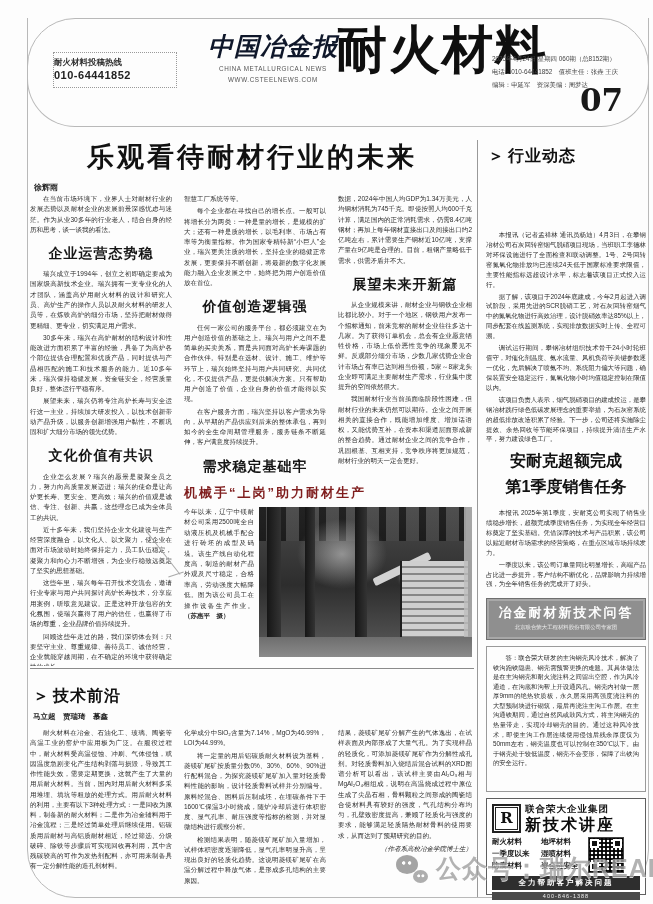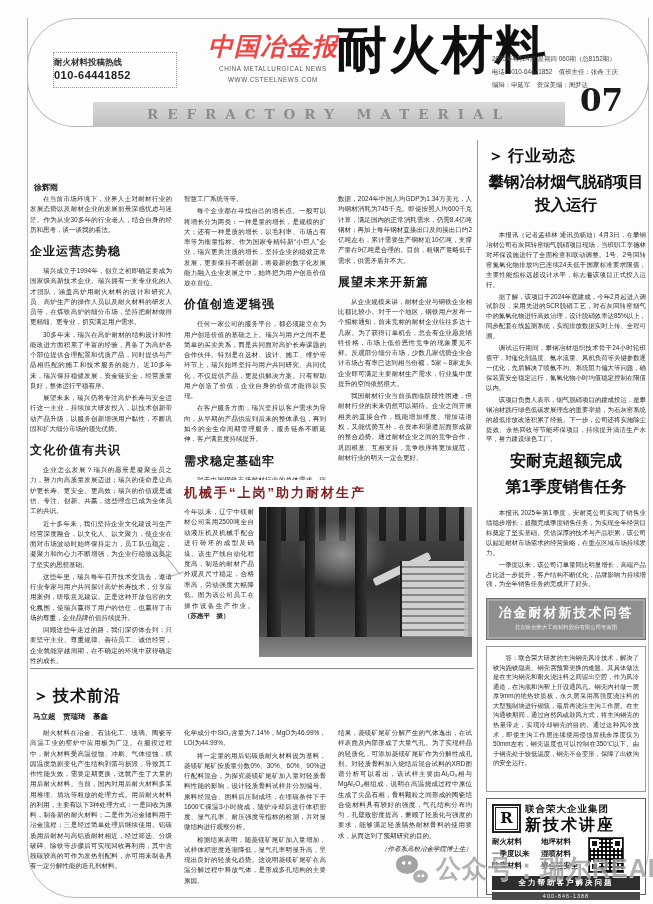--- a/index.html
+++ b/index.html
@@ -11,21 +11,21 @@
   .header-rule{position:absolute;left:27px;top:18px;right:4px;height:108px;
          border:1px solid #b9b9b9;border-top:none;
          border-radius:0 0 48px 48px;background:transparent;}
   
   .hotline{position:absolute;left:53px;top:52px;width:124px;height:36px;
            border:1px dotted #9a9a9a;padding-top:4px;box-sizing:border-box;}
   .hotline .l1{font-size:8.5px;font-weight:bold;color:#333;}
   .hotline .l2{font-size:11px;font-weight:800;color:#222;letter-spacing:.5px;}
   .mast-cn{position:absolute;left:207px;top:30px;width:132px;text-align:center;
            font-family:"DejaVu Serif",serif;font-style:italic;font-weight:900;
-           font-size:25px;color:#ef4444;letter-spacing:1px;}
+           font-size:25px;color:#0f172a;letter-spacing:1px;}
   .mast-en{position:absolute;left:200px;top:64px;width:146px;text-align:center;
            font-size:6.3px;color:#555;letter-spacing:.6px;line-height:1.7;}
   .sect-title{position:absolute;left:336px;top:22px;width:230px;
            font-size:51px;font-weight:900;color:#0f0f0f;letter-spacing:2px;
            font-family:"Liberation Sans",sans-serif;line-height:1.1;white-space:nowrap;}
   .issue{position:absolute;left:492px;top:52px;width:152px;font-size:6.4px;color:#444;
          line-height:2.05;}
   .banner{position:absolute;left:93px;top:102px;width:472px;height:25px;
           background:linear-gradient(180deg,#d8d8d8,#c0c0c0);
           text-align:center;line-height:25px;font-family:"DejaVu Serif",serif;
@@ -35,21 +35,21 @@
   
   .headline{position:absolute;left:30px;top:139px;width:444px;text-align:center;
             font-size:27px;font-weight:900;letter-spacing:3px;color:#111;}
   .byline{position:absolute;left:34px;top:182px;font-size:8px;font-weight:bold;color:#222;}
   .col{position:absolute;overflow:hidden;font-size:6.5px;line-height:1.58;color:#2b2b2b;}
   .col1{left:30px;top:194px;width:142px;height:472px;}
   .col2{left:184px;top:194px;width:142px;height:286px;}
   .col3{left:338px;top:194px;width:134px;height:286px;}
   .f-p{text-indent:2em;text-align:justify;margin:0 0 2px;}
   .f-c{text-align:justify;margin:0 0 2px;}
-  .f-h{font-weight:800;text-align:left;font-size:12px;letter-spacing:1px;
+  .f-h{font-weight:800;text-align:center;font-size:14px;letter-spacing:1px;
        margin:7px 0 5px;color:#161616;text-indent:0;}
   .f-i{font-style:italic;text-align:right;margin-top:3px;}
   
   .photo-block{position:absolute;left:184px;top:482px;width:288px;height:182px;}
   .photo-title{font-size:13px;font-weight:800;letter-spacing:2px;text-align:left;
                margin:2px 0 5px;color:#7f1d1d;}
   .photo-row{display:flex;gap:5px;}
   .photo-cap{width:70px;font-size:6.5px;line-height:1.6;text-align:justify;color:#2b2b2b;}
   .photo-cap .credit{font-weight:bold;}
   .photo-art{position:relative;width:213px;height:150px;overflow:hidden;
@@ -158,23 +158,23 @@
   <div class="mast-en">
     <div>CHINA METALLURGICAL NEWS</div>
     <div>WWW.CSTEELNEWS.COM</div>
   </div>
   <div class="sect-title">耐火材料</div>
   <div class="issue">
     <div>2025年4月24日 星期四 060期（总8152期）</div>
     <div>电话：010-64441852　值班主任：张垚 王庆</div>
     <div>编辑：申延军　资深美编：周梦达</div>
   </div>
-  <div class="banner">REFRACTORY MATERIAL</div>
   <div class="pageno">07</div>
 
+  <div class="headline">乐观看待耐材行业的未来</div>
   <div class="byline">徐辉雨</div>
   <div class="col col1">
       <div class="f-p">在当前市场环境下，业界人士对耐材行业的发展态势以及耐材企业的发展前景深感忧虑与迷茫。作为从业30多年的行业老人，结合自身的经历和思考，谈一谈我的看法。</div>
       <div class="f-h">企业运营态势稳</div>
       <div class="f-p">瑞兴成立于1994年，创立之初即确定要成为国家级高新技术企业。瑞兴拥有一支专业化的人才团队，涵盖高炉用耐火材料的设计和研究人员、高炉生产的操作人员以及耐火材料的研发人员等，在炼铁高炉的细分市场，坚持把耐材做得更精细、更专业，切实满足用户需求。</div>
       <div class="f-p">30多年来，瑞兴在高炉耐材的结构设计和性能改进方面积累了丰富的经验，具备了为高炉各个部位提供合理配置和优质产品，同时提供与产品相匹配的施工和技术服务的能力。近10多年来，瑞兴保持稳健发展，资金链安全，经营质量良好，整体运行平稳有序。</div>
       <div class="f-p">展望未来，瑞兴仍将专注高炉长寿与安全运行这一主业，持续加大研发投入，以技术创新带动产品升级，以服务创新增强用户黏性，不断巩固和扩大细分市场的领先优势。</div>
       <div class="f-h">文化价值有共识</div>
       <div class="f-p">企业怎么发展？瑞兴的愿景是凝聚全员之力，努力向高质量发展迈进；瑞兴的使命是让高炉更长寿、更安全、更高效；瑞兴的价值观是诚信、专注、创新、共赢，这些理念已成为全体员工的共识。</div>
       <div class="f-p">近十多年来，我们坚持企业文化建设与生产经营深度融合，以文化人、以文聚力，使企业在面对市场波动时始终保持定力，员工队伍稳定，凝聚力和向心力不断增强，为企业行稳致远奠定了坚实的思想基础。</div>
@@ -238,22 +238,20 @@
     </div>
   <div class="col bcol3">
       <div class="f-c">结果，菱镁矿尾矿分解产生的气体逸出，在试样表面及内部形成了大量气孔。为了实现样品的轻质化，可添加菱镁矿尾矿作为分解性成孔剂。对轻质骨料加入烧结后混合试料的XRD图谱分析可以看出，该试样主要由Al₂O₃相与MgAl₂O₄相组成，说明在高温烧成过程中原位生成了尖晶石相，骨料颗粒之间形成的陶瓷结合使材料具有较好的强度，气孔结构分布均匀，孔壁致密度提高，兼顾了轻质化与强度的要求，能够满足轻质隔热耐材骨料的使用要求，从而达到了预期研究的目的。</div>
       <div class="f-i">（作者系高校冶金学院博士生）</div>
     </div>
 
   <div class="vrule"></div>
   <div class="kicker rkicker">
     <span class="arr">＞</span><span>行业动态</span>
   </div>
-  <div class="rhead1">攀钢冶材烟气脱硝项目
-投入运行</div>
   <div class="rbody1">
       <div class="f-p">本报讯（记者孟祥林 通讯员杨迪）4月3日，在攀钢冶材公司石灰回转窑烟气脱硝项目现场，当班职工李德林对环保设施进行了全面检查和联动调整。1号、2号回转窑氮氧化物排放均已连续24天低于国家标准要求限值，主要性能指标远超设计水平，标志着该项目正式投入运行。</div>
       <div class="f-p">据了解，该项目于2024年底建成，今年2月起进入调试阶段，采用先进的SCR脱硝工艺，对石灰回转窑烟气中的氮氧化物进行高效治理，设计脱硝效率达85%以上，同步配套在线监测系统，实现排放数据实时上传、全程可溯。</div>
       <div class="f-p">调试运行期间，攀钢冶材组织技术骨干24小时轮班值守，对催化剂温度、氨水流量、风机负荷等关键参数逐一优化，先后解决了喷氨不均、系统阻力偏大等问题，确保装置安全稳定运行，氮氧化物小时均值稳定控制在限值以内。</div>
       <div class="f-p">该项目负责人表示，烟气脱硝项目的建成投运，是攀钢冶材践行绿色低碳发展理念的重要举措，为石灰窑系统的超低排放改造积累了经验。下一步，公司还将实施除尘提效、余热回收等节能环保项目，持续提升清洁生产水平，努力建设绿色工厂。</div>
     </div>
   <div class="rhead2">安耐克超额完成
 第1季度销售任务</div>
   <div class="rbody2">
       <div class="f-p">本报讯 2025年第1季度，安耐克公司实现了销售业绩稳步增长，超额完成季度销售任务，为实现全年经营目标奠定了坚实基础。凭借深厚的技术与产品积累，该公司以贴近耐材市场需求的经营策略，在重点区域市场持续发力。</div>

